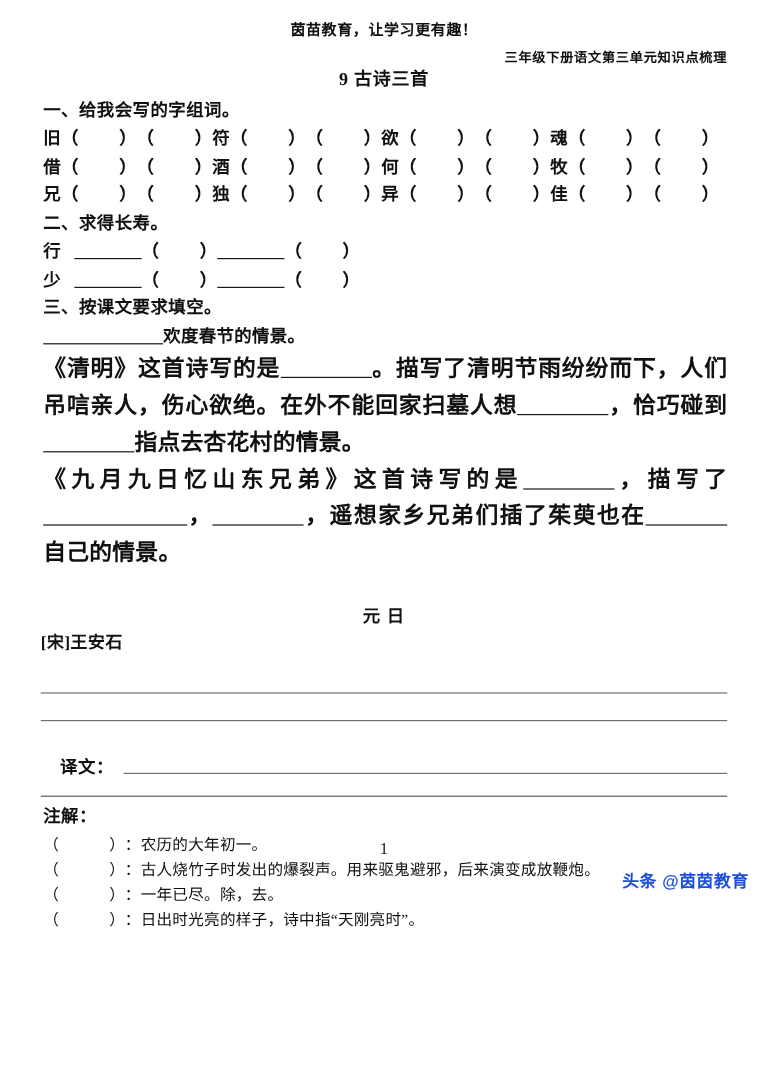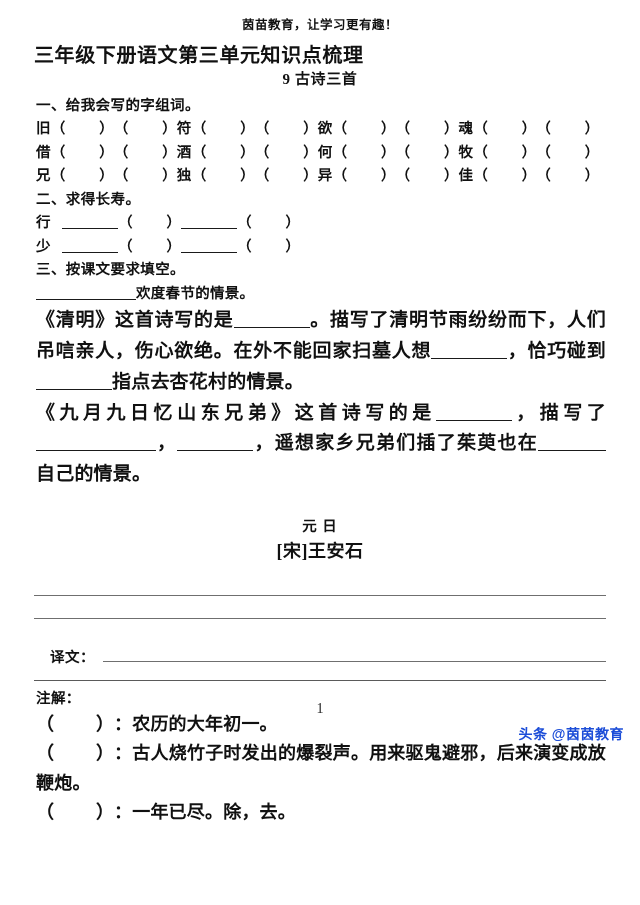--- a/index.html
+++ b/index.html
@@ -26,22 +26,22 @@
   
   .brand-line {
     text-align: center;
     font-size: 12.5px;
     font-weight: 700;
     letter-spacing: 0.5px;
     margin: 0 0 9px 0;
     line-height: 1.2;
   }
   .doc-title {
-    text-align: left;
-    font-size: 20px;
+    text-align: right;
+    font-size: 11px;
     font-weight: 700;
     letter-spacing: 0.6px;
     line-height: 1.35;
     margin: 0;
   }
   .doc-subtitle {
     text-align: center;
     font-size: 15px;
     font-weight: 700;
     letter-spacing: 0.6px;
@@ -122,22 +122,21 @@
   
   .poem-title {
     text-align: center;
     font-size: 14.5px;
     font-weight: 700;
     line-height: 1.5;
     margin: 0;
     letter-spacing: 1px;
   }
   .poem-author {
-    text-align: center;
-    font-size: 18px;
+    font-size: 14px;
     font-weight: 700;
     line-height: 1.5;
     margin: 0;
     letter-spacing: 0.5px;
   }
 
   
   .write-rule {
     border: 0;
     border-top: 1.4px solid #6f6f6f;
@@ -162,22 +161,22 @@
   .fanwen-row .rule-fill {
     flex: 1 1 auto;
     border-bottom: 1.4px solid #6f6f6f;
     margin-left: 8px;
     height: 1px;
     margin-bottom: 4px;
   }
 
   
   .anno-item {
-    font-size: 18px;
-    font-weight: 700;
+    font-size: 13px;
+    font-weight: 400;
     line-height: 1.62;
     letter-spacing: 0.2px;
     margin: 0;
     padding-left: 2px;
     text-align: justify;
   }
   .anno-paren {
     display: inline-block;
     letter-spacing: 0;
   }
@@ -279,17 +278,20 @@
 
   <div class="anno-item">
     <span class="anno-paren"><span>（</span><span class="gap"></span><span>）</span></span><span>：农历的大年初一。</span>
   </div>
   <div class="anno-item">
     <span class="anno-paren"><span>（</span><span class="gap"></span><span>）</span></span><span>：古人烧竹子时发出的爆裂声。用来驱鬼避邪，后来演变成放鞭炮。</span>
   </div>
   <div class="anno-item">
     <span class="anno-paren"><span>（</span><span class="gap"></span><span>）</span></span><span>：一年已尽。除，去。</span>
   </div>
+  <div class="anno-item">
+    <span class="anno-paren"><span>（</span><span class="gap"></span><span>）</span></span><span>：日出时光亮的样子，诗中指“天刚亮时”。</span>
+  </div>
 
   <div class="page-number">1</div>
   <div class="watermark">头条 @茵茵教育</div>
 
 </div>
 
 </body></html>

